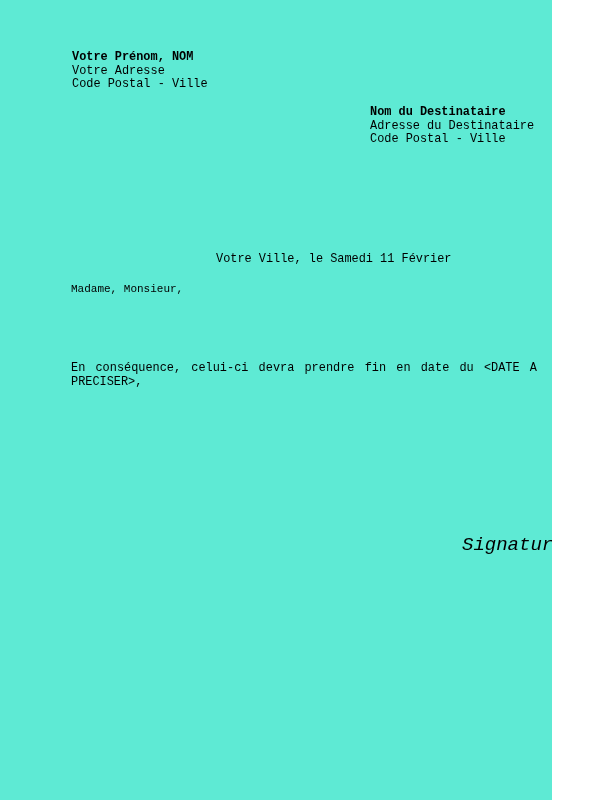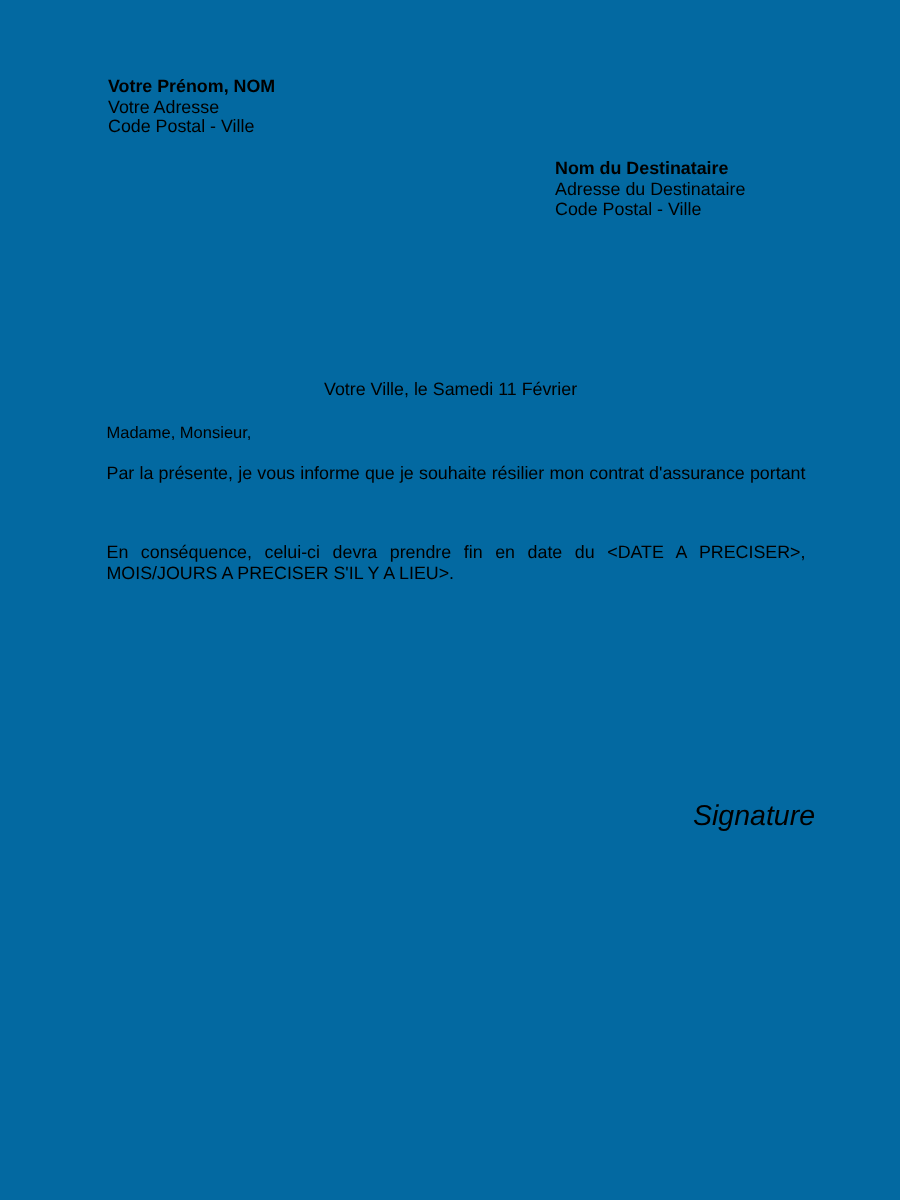--- a/index.html
+++ b/index.html
@@ -2,24 +2,24 @@
 <html><head>
 <meta charset="utf-8">
 <style>
   html, body {
     margin: 0;
     padding: 0;
     background: #ffffff;
   }
   .page {
     position: relative;
-    width: 600px;
+    width: 552px;
     height: 800px;
-    background: #0369a1;
-    font-family: Liberation Sans, sans-serif;
+    background: #5eead4;
+    font-family: Liberation Mono, monospace;
     color: #000000;
     overflow: hidden;
   }
   .abs { position: absolute; }
 
   .addr-block {
     font-size: 11.9px;
     line-height: 13.6px;
     white-space: nowrap;
   }
@@ -84,24 +84,22 @@
     <div class="addr-name">Nom du Destinataire</div>
     <div>Adresse du Destinataire</div>
     <div>Code Postal - Ville</div>
   </div>
 
   <div class="abs date-line">Votre Ville, le Samedi 11 Février</div>
 
   <div class="abs salutation">Madame, Monsieur,</div>
 
   <div class="abs body-par par-1">
-      <div class="line just">Par la présente, je vous informe que je souhaite résilier mon contrat d'assurance portant</div>
     </div>
 
   <div class="abs body-par par-2">
       <div class="line just">En conséquence, celui-ci devra prendre fin en date du &lt;DATE A PRECISER&gt;,</div>
-      <div class="line">MOIS/JOURS A PRECISER S'IL Y A LIEU&gt;.</div>
     </div>
 
 
   <div class="abs signature">Signature</div>
 
 </div>
 
 </body></html>

